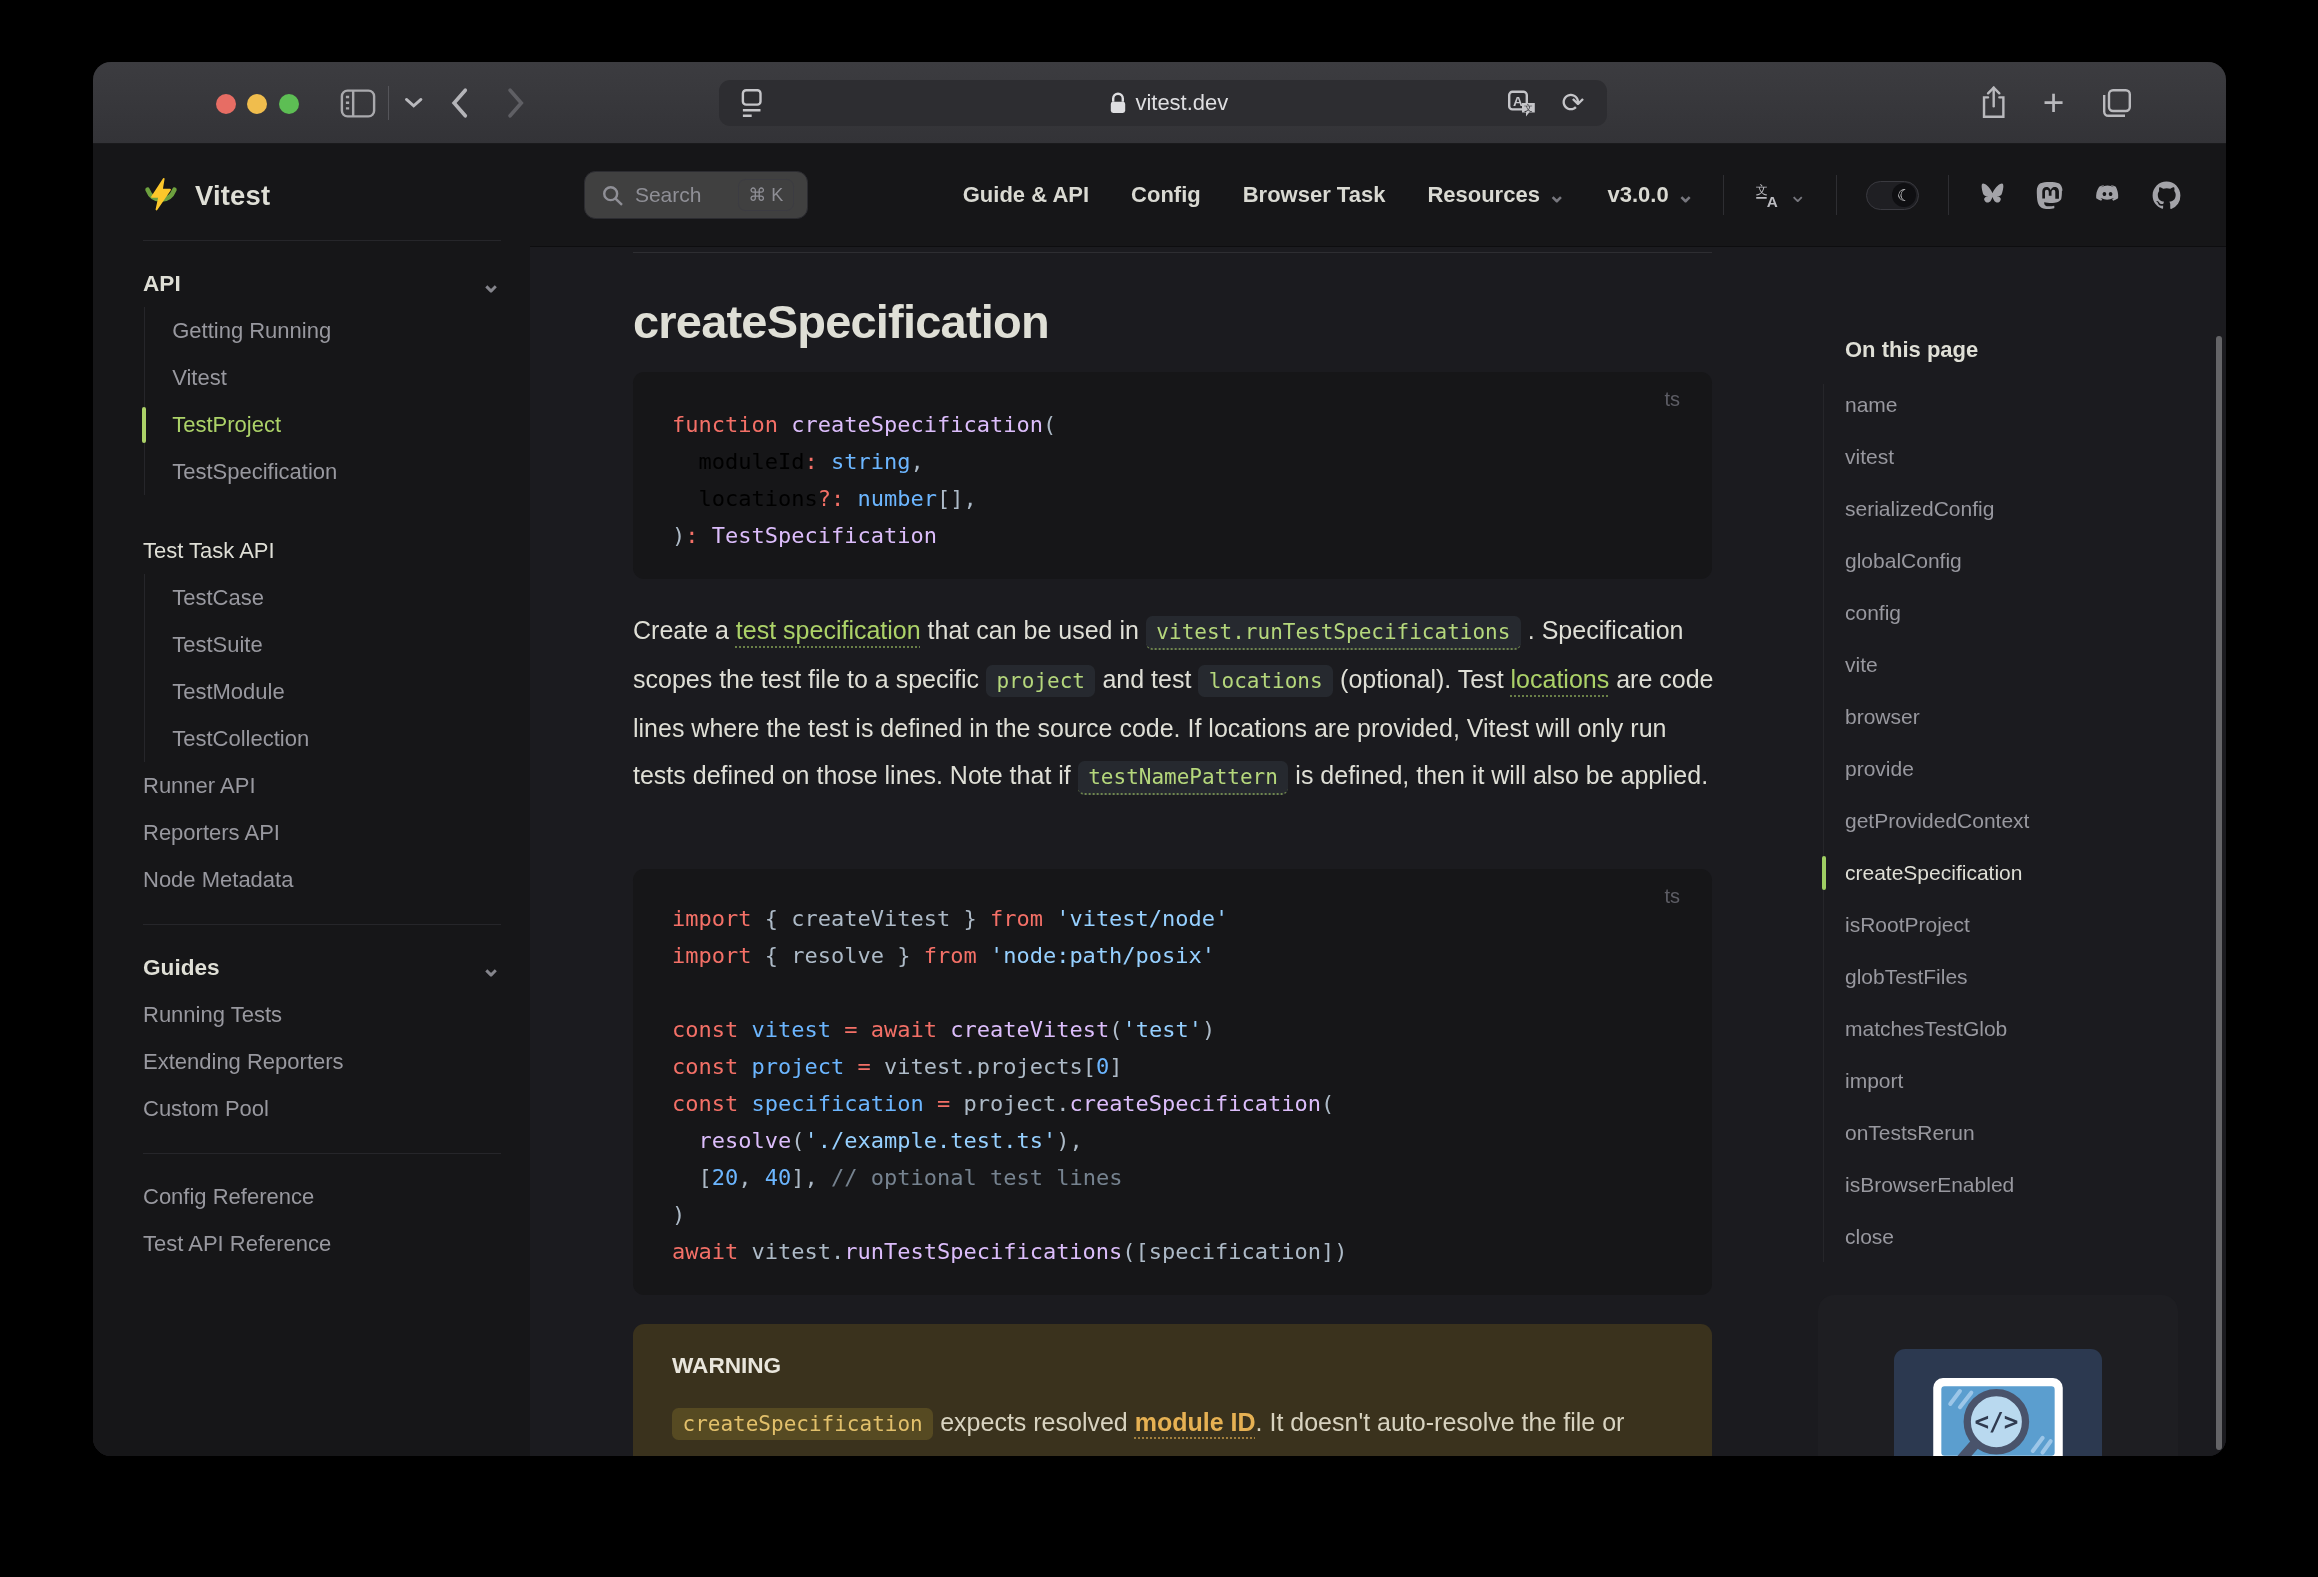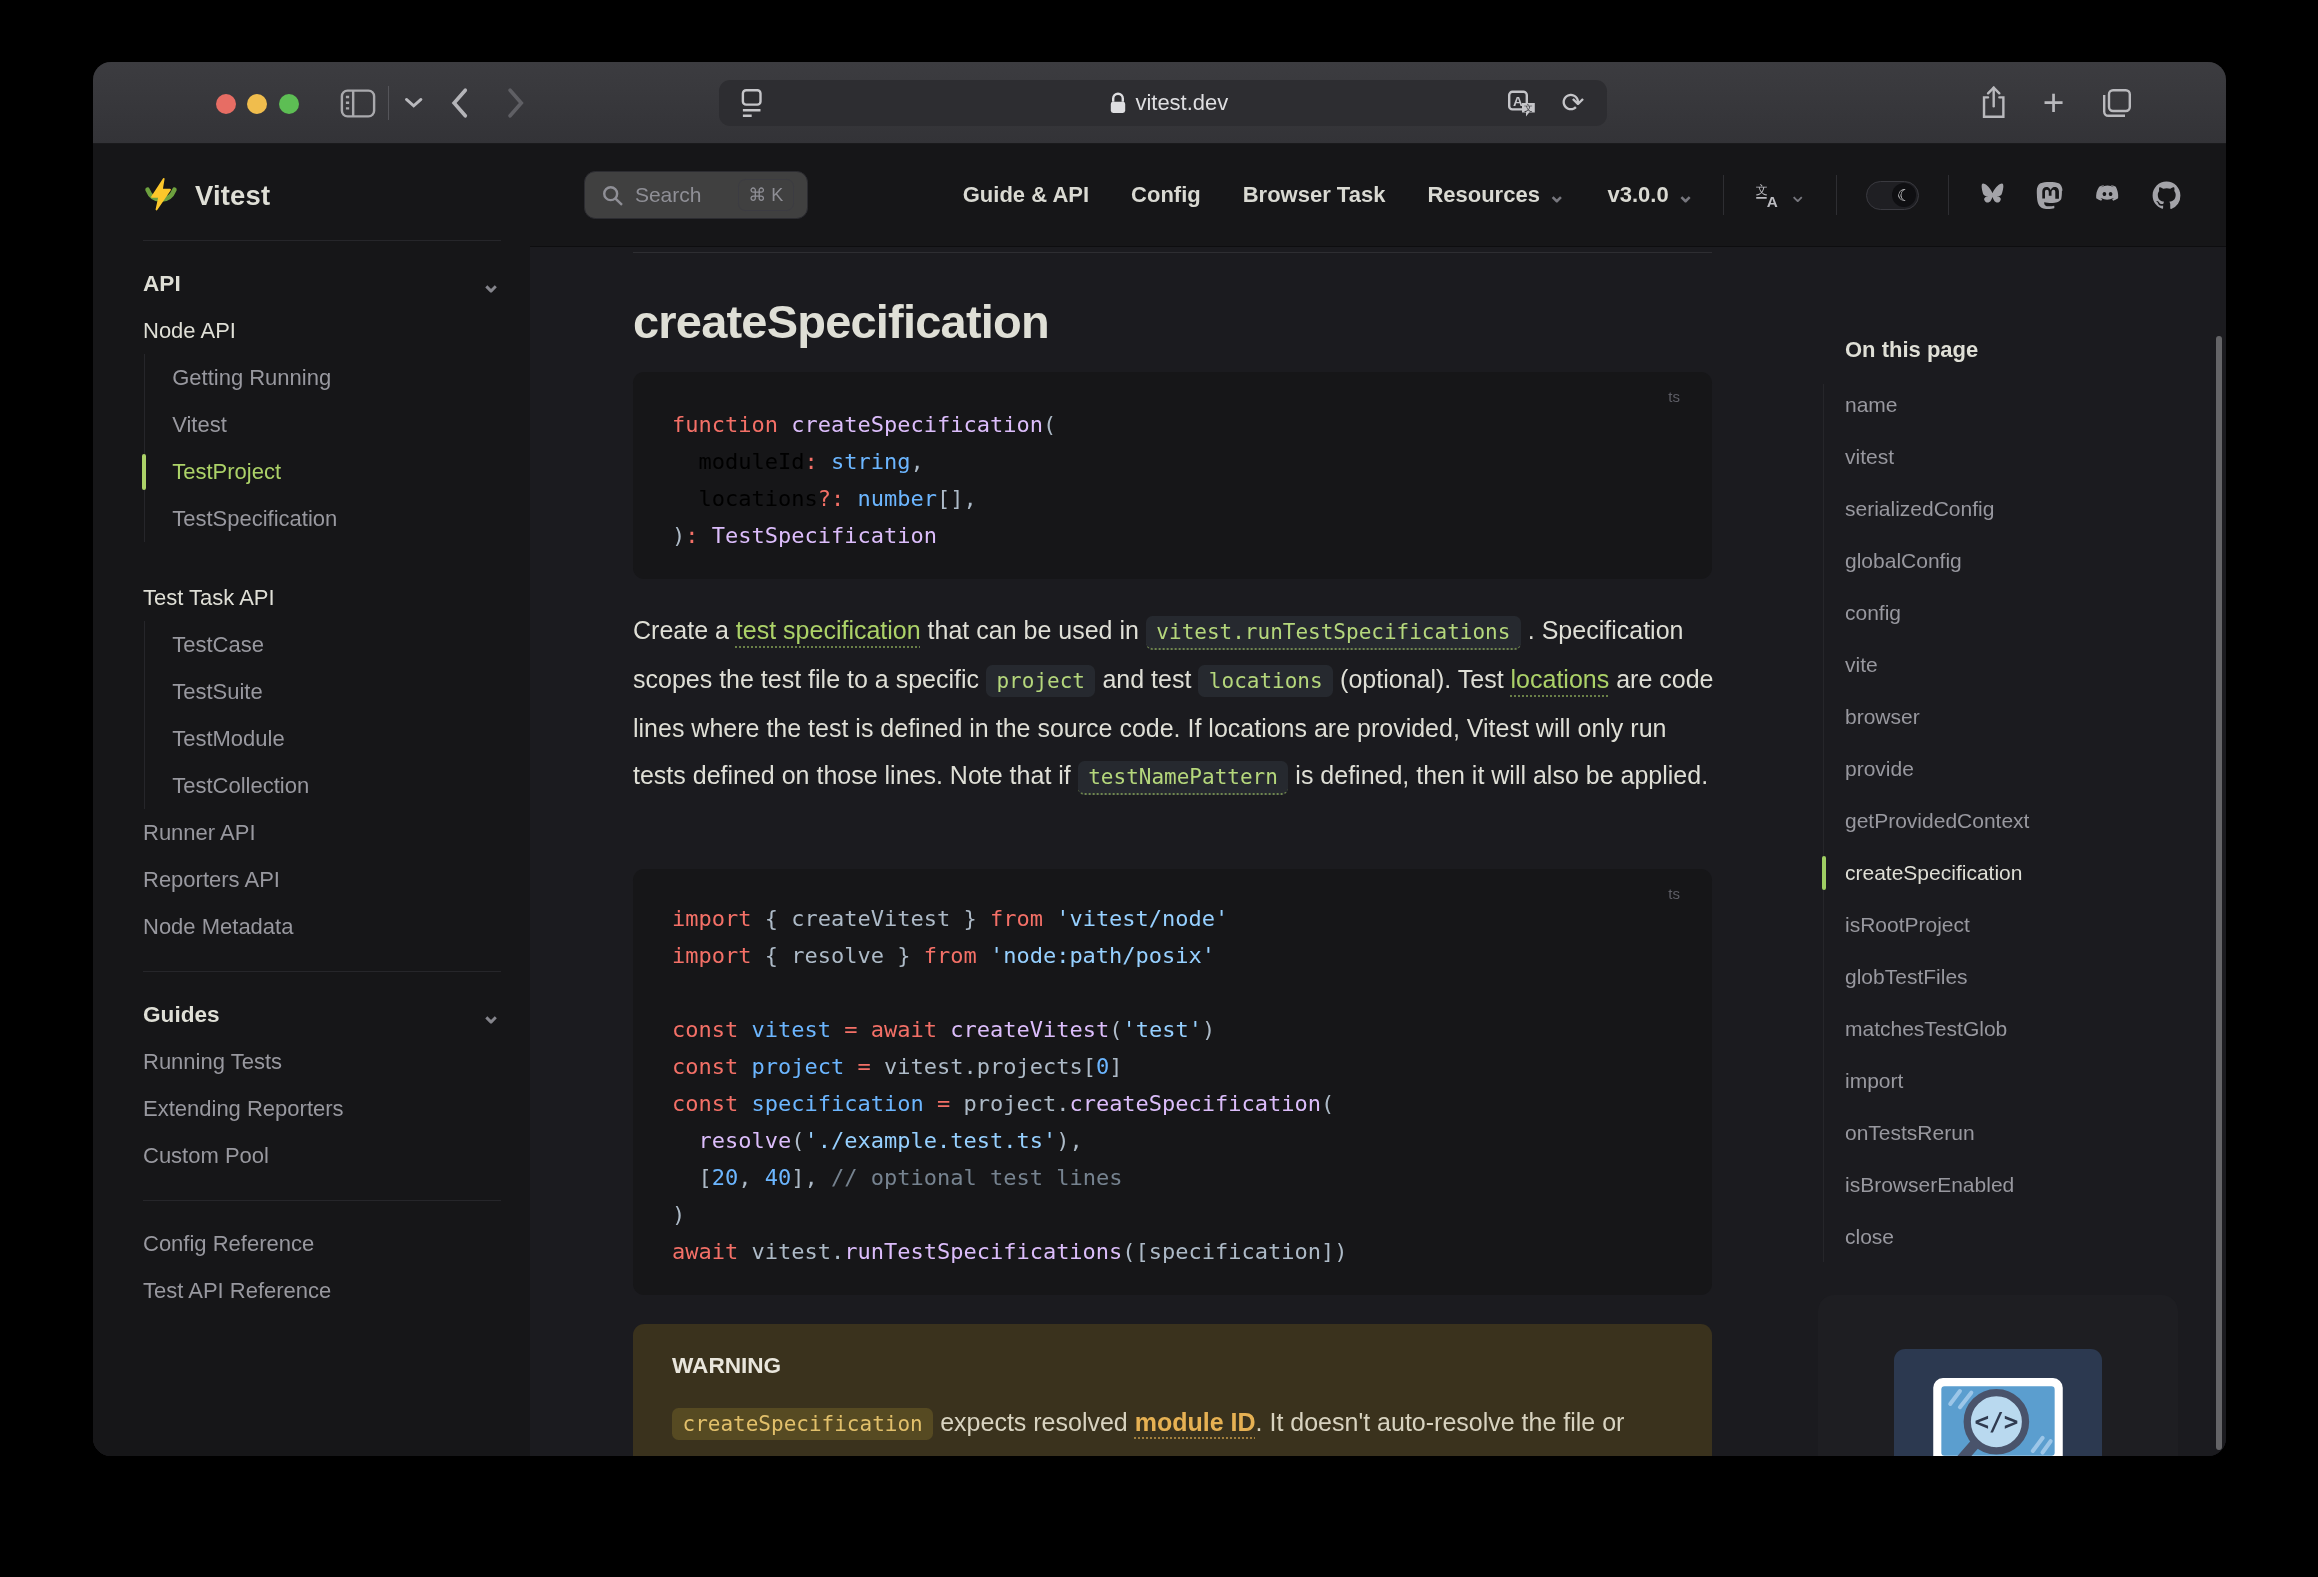--- a/index.html
+++ b/index.html
@@ -66,21 +66,21 @@
   .soc svg{fill:#a3a3a8;}
 
   
   .content{position:absolute;left:437px;right:0;top:103px;bottom:0;background:var(--bg);}
   .h2-divider{position:absolute;left:103px;width:1079px;top:4.8px;height:1.6px;background:var(--line);}
   .doc-h2{position:absolute;left:103px;top:47px;font-size:47px;font-weight:700;letter-spacing:-0.8px;color:var(--t1);}
 
   .codeblock{position:absolute;left:103px;width:1079px;background:var(--bg-alt);border-radius:11.3px;}
   .cb1{top:125px;height:207px;padding:34px 39px 0;}
   .cb2{top:622px;height:426px;padding:31px 39px 0;}
-  .cb-lang{position:absolute;top:16px;right:32px;font-size:15px;color:#5d5d65;}
+  .cb-lang{position:absolute;top:16px;right:32px;font-size:20px;color:#5d5d65;}
   .code-body{white-space:pre;font-family:"DejaVu Sans Mono",monospace;font-size:22px;}
   .cl{height:37px;line-height:37px;}
   .tk-kw{color:#f47067;} .tk-fn{color:#dcbdfb;} .tk-va{color:#6cb6ff;} .tk-ty{color:#6cb6ff;}
   .tk-st{color:#96d0ff;} .tk-nu{color:#6cb6ff;} .tk-pu{color:#adbac7;} .tk-cm{color:#768390;}
 
   .doc-p{position:absolute;left:103px;width:1086px;top:360px;font-size:25px;line-height:47px;color:var(--t1);}
   .seg-link{color:var(--accent);text-decoration:underline dotted;text-decoration-color:var(--accent-dim);text-decoration-thickness:2px;text-underline-offset:6.5px;cursor:pointer;}
   .seg-code,.seg-codelink{font-family:"DejaVu Sans Mono",monospace;font-size:21px;background:var(--chip);border-radius:6.5px;padding:4px 10.5px;color:#b5d77c;}
   .seg-codelink{border-bottom:2px dotted var(--accent-dim);cursor:pointer;}
 
@@ -197,21 +197,20 @@
         </svg>
         <span class="brand-label">Vitest</span>
       </div>
       <div class="sb-divider sb-head-divider"></div>
       <nav>
           <div class="sb-section">
             <div class="sb-header">
               <span>API</span>
               <span class="sb-chev">⌄</span>
             </div>
-            <div class="sb-item l1 bright">Node API</div>
             <div class="sb-item l2">Getting Running</div>
             <div class="sb-item l2">Vitest</div>
             <div class="sb-item l2 active">TestProject</div>
             <div class="sb-item l2">TestSpecification</div>
             <div class="sb-item l1 bright gap">Test Task API</div>
             <div class="sb-item l2">TestCase</div>
             <div class="sb-item l2">TestSuite</div>
             <div class="sb-item l2">TestModule</div>
             <div class="sb-item l2">TestCollection</div>
             <div class="sb-item l1">Runner API</div>

